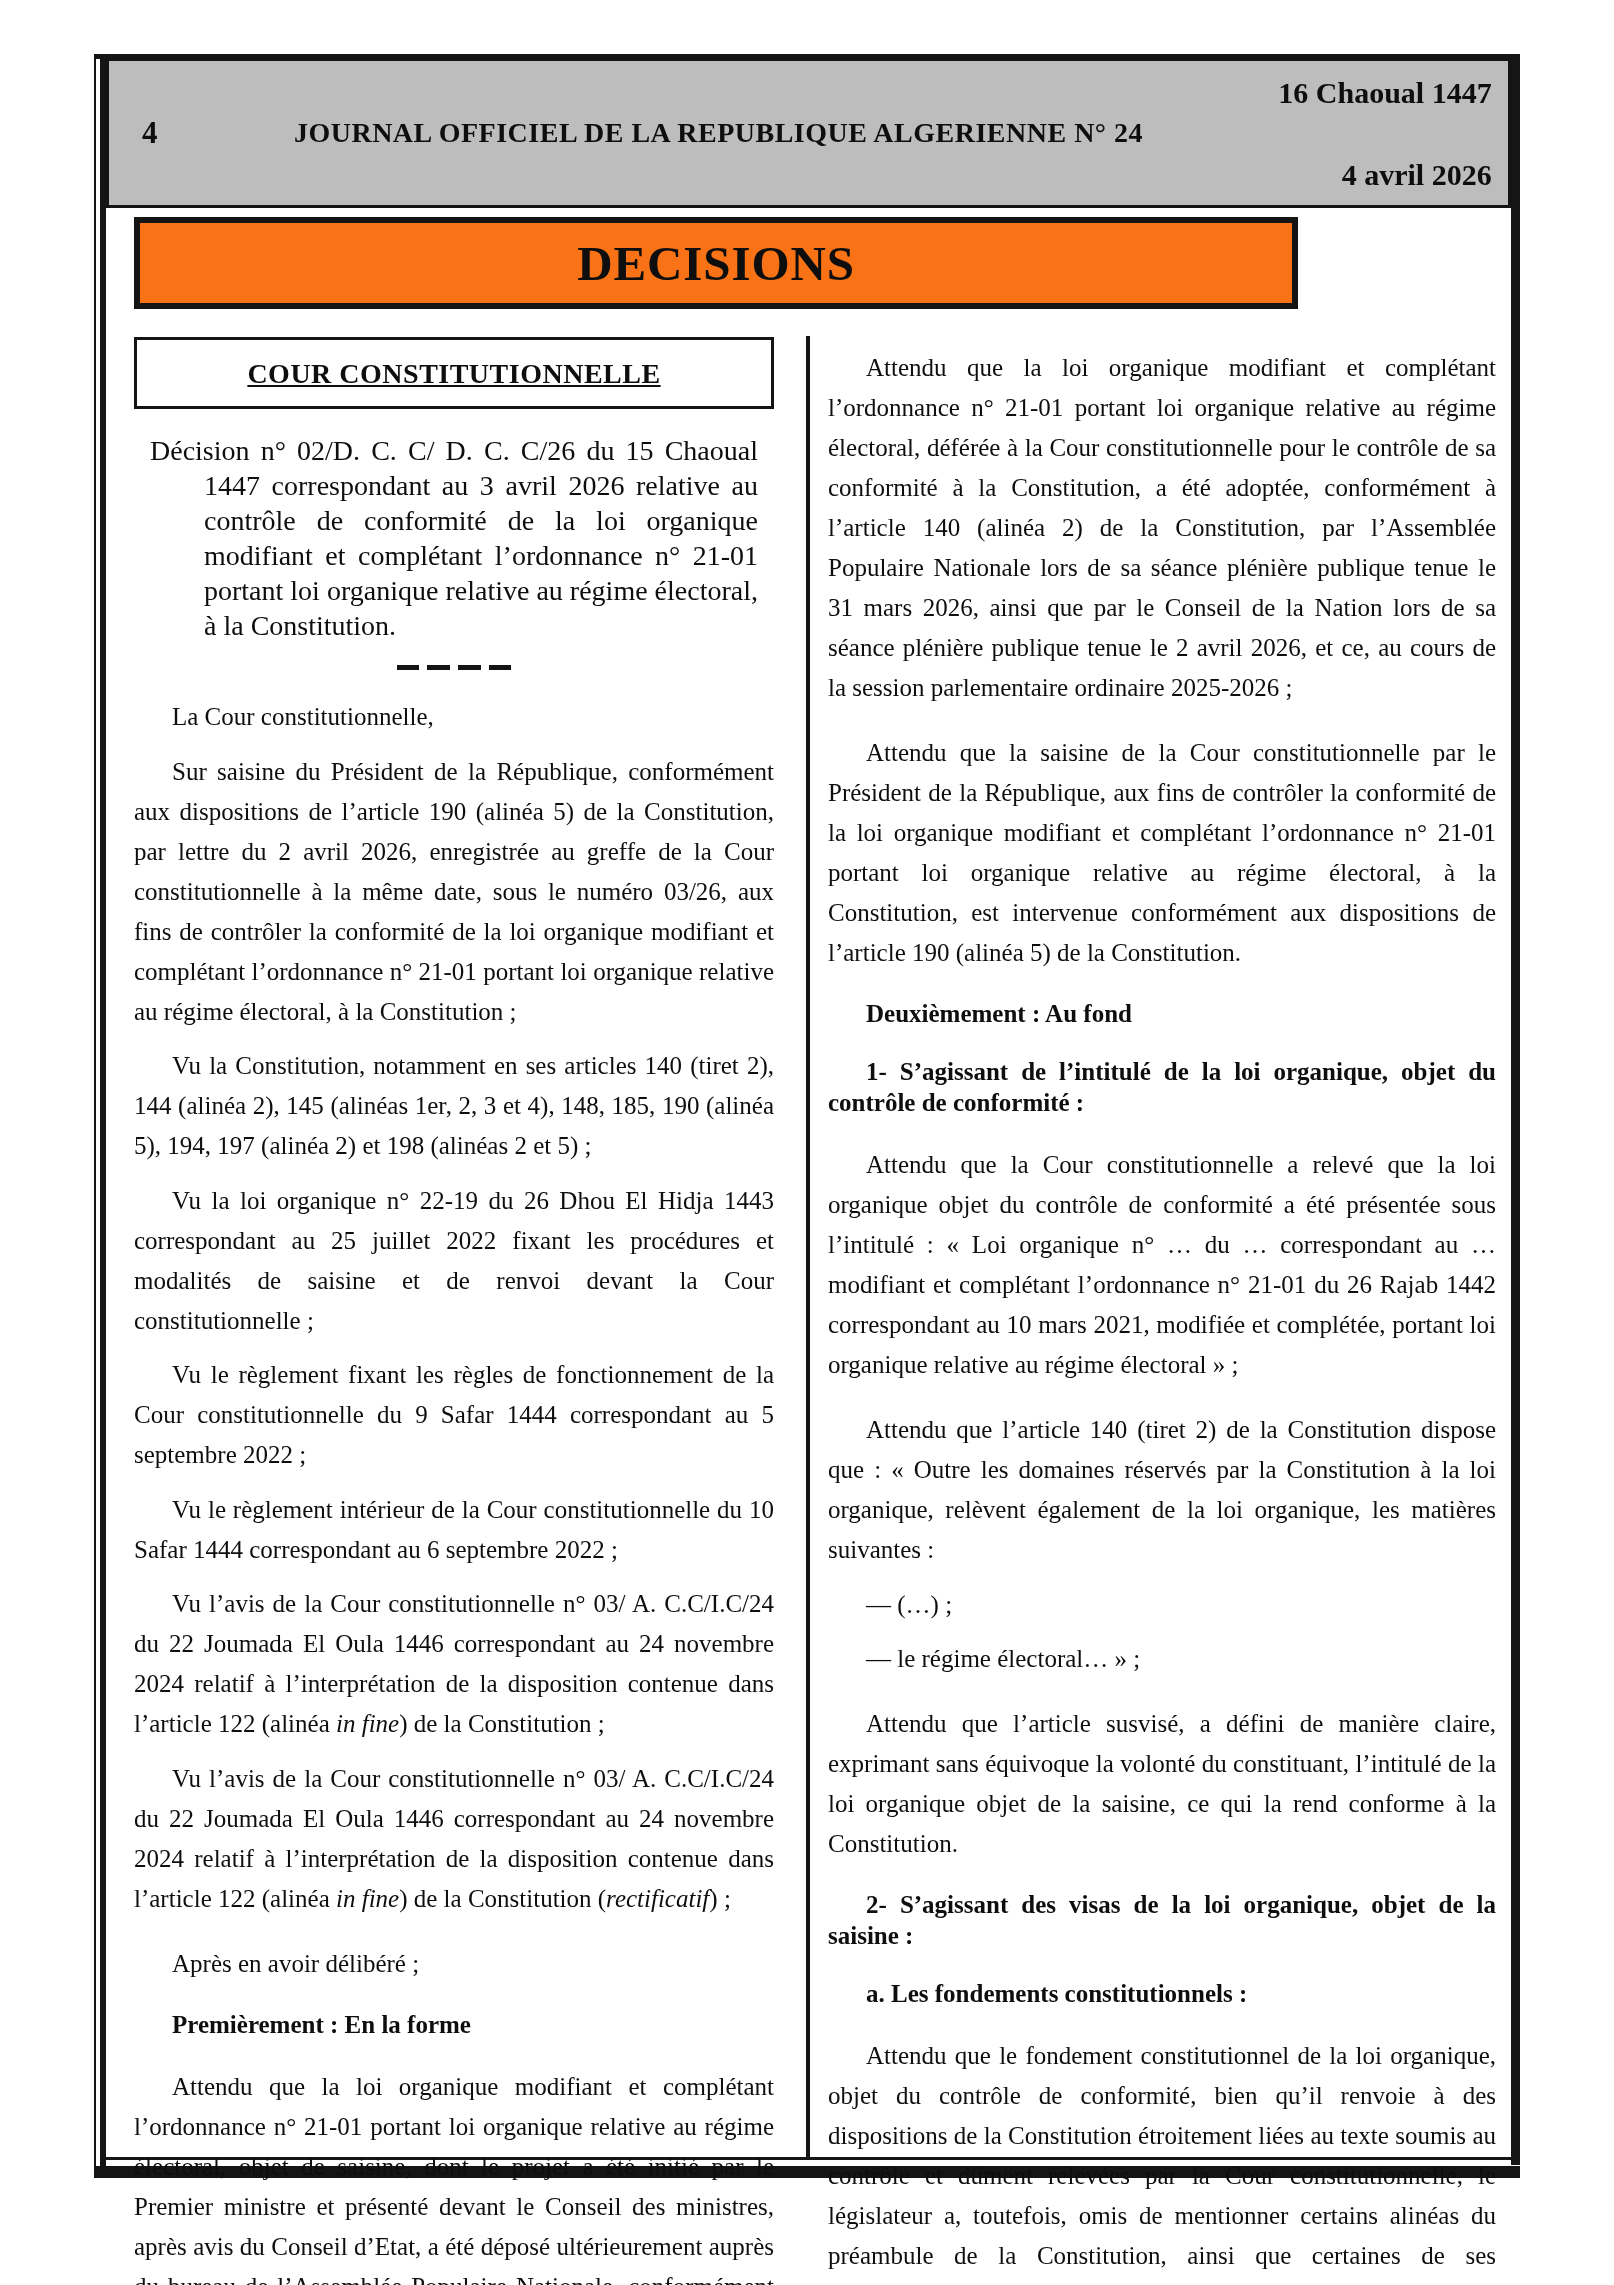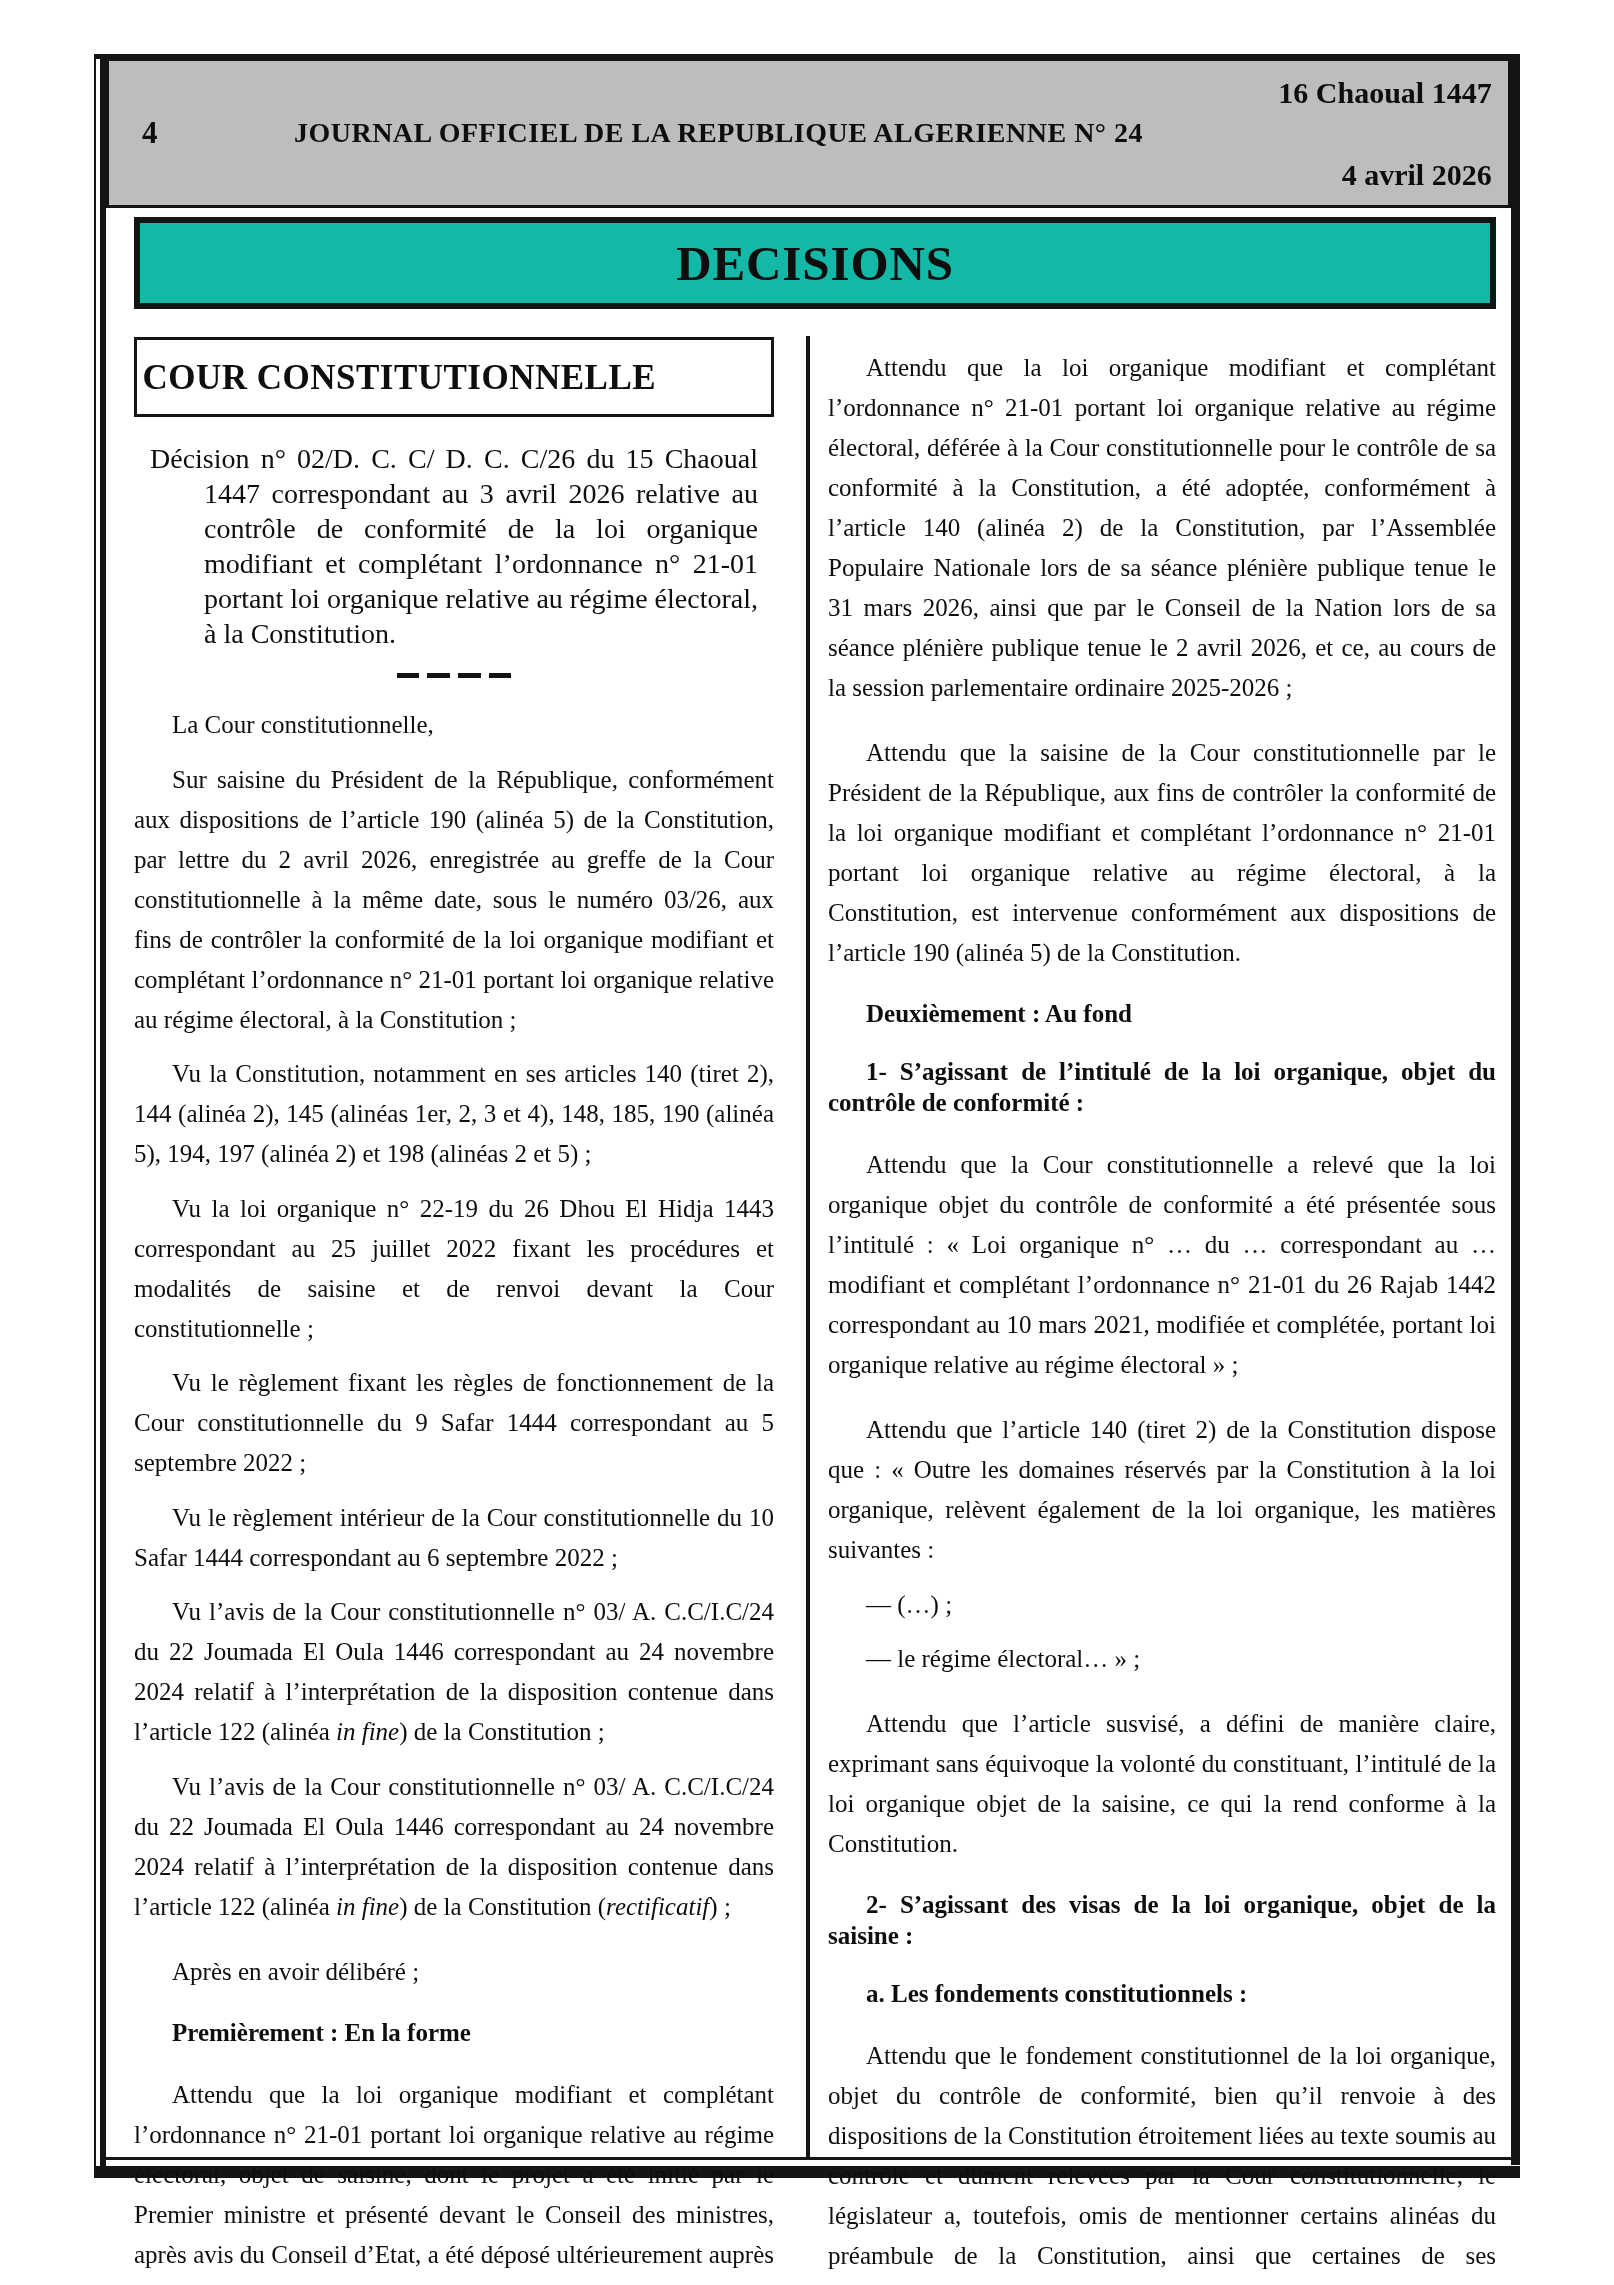--- a/index.html
+++ b/index.html
@@ -34,35 +34,35 @@
     font-weight:bold;font-size:28px;letter-spacing:0.5px;text-align:left;
   }
   #header-dates{
     position:absolute;right:16.3px;top:0;height:100%;display:flex;flex-direction:column;
     justify-content:space-between;padding:14.5px 0;box-sizing:border-box;
     text-align:right;font-weight:bold;font-size:30px;line-height:1.1;
   }
 
   
   #decisions-banner{
-    left:134px;top:217px;width:1362px;height:92px;background:#14b8a6;
+    left:134px;top:217px;width:1164px;height:92px;background:#f97316;
     border:6.3px solid #141414;box-sizing:border-box;
     display:flex;align-items:center;justify-content:center;
     font-weight:bold;font-size:49px;letter-spacing:0.9px;
   }
 
   
   #column-divider{left:806px;top:336px;width:3.6px;height:1821px;}
   #left-column{left:134px;top:337px;width:640px;}
   #right-column{left:828px;top:337px;width:668px;}
 
   #institution-box{
     border:3.6px solid #141414;box-sizing:border-box;
-    font-weight:bold;font-size:35px;
-    padding:18px 5.4px 16.3px;margin:0 0 23.5px 0;letter-spacing:0.5px;
+    text-align:center;font-weight:bold;font-size:28px;
+    padding:18px 5.4px 16.3px;margin:0 0 23.5px 0;letter-spacing:0.5px;text-decoration:underline;
   }
 
   .title{
     font-weight:normal;font-size:28px;line-height:35px;text-align:justify;
     padding-left:54px;text-indent:-54px;margin:16px;
   }
   .dash-sep{display:flex;justify-content:center;gap:8.1px;margin:22px 0 27px;}
   .dash-sep i{display:block;width:22.6px;height:5.4px;background:#141414;}
 
   p.body{

